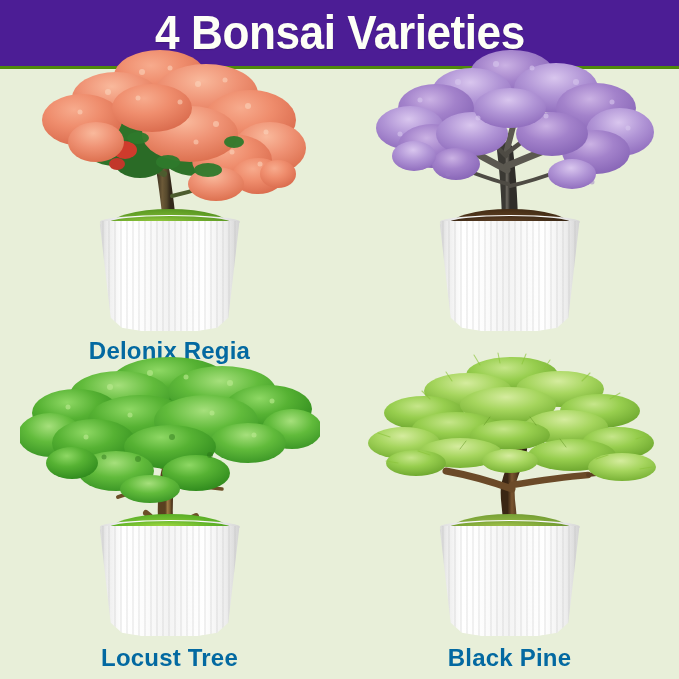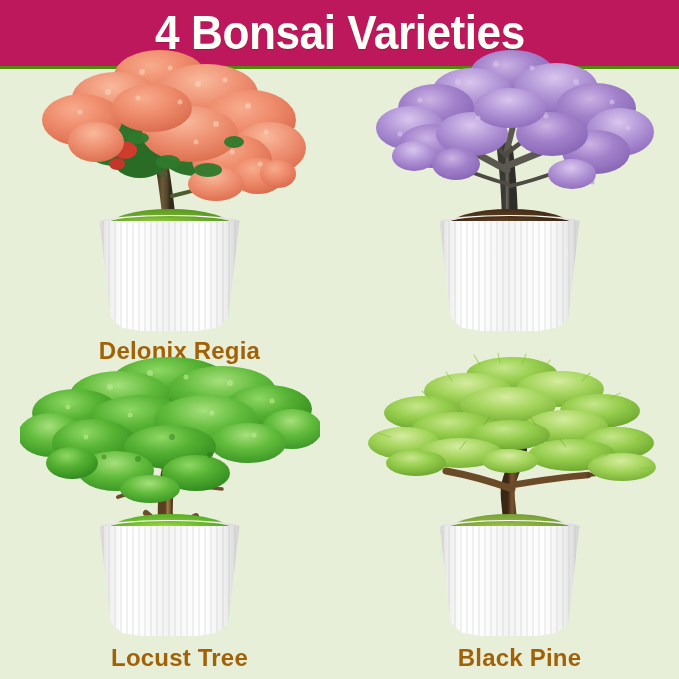--- a/index.html
+++ b/index.html
@@ -17,21 +17,21 @@
     background: #e8efd9;
     overflow: hidden;
   }
 
   
   .banner {
     position: absolute;
     left: 0; top: 0;
     width: 679px;
     height: 66px;
-    background: #be185d;
+    background: #4c1d95;
     display: flex;
     align-items: center;
     justify-content: center;
   }
   .banner-underline {
     position: absolute;
     left: 0; top: 66px;
     width: 679px;
     height: 3px;
     background: #4f8a0b;
@@ -67,25 +67,25 @@
 
   .plant {
     position: absolute;
     left: 0;
     top: 0;
     width: 339px;
     height: 262px;
   }
   .caption {
     position: absolute;
-    left: 10px;
+    left: 0;
     bottom: 8px;
     width: 339px;
     text-align: center;
-    color: #a16207;
+    color: #0369a1;
     font-family: "Liberation Sans", sans-serif;
     font-weight: bold;
     font-size: 24px;
     line-height: 26px;
     letter-spacing: 0.2px;
   }
   .cell.c0 .caption, .cell.c1 .caption { bottom: 10px; }
 
   
   .pot-wrap {

